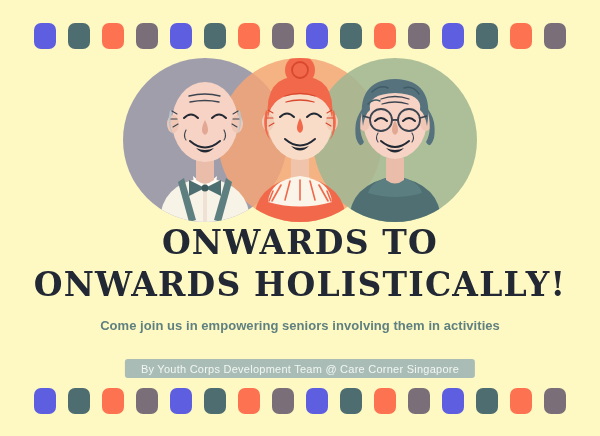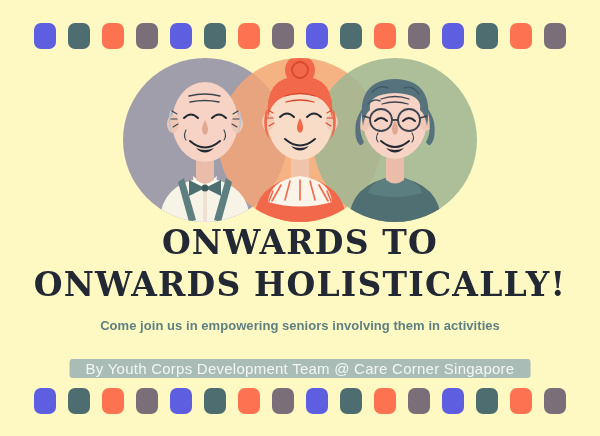--- a/index.html
+++ b/index.html
@@ -96,21 +96,21 @@
     padding: 0 16px;
     display: flex;
     align-items: center;
     justify-content: center;
     background: #a9bcb6;
     border-radius: 3px;
   }
   #credit-text {
     color: #f2f7f3;
     font-family: "Liberation Sans", sans-serif;
-    font-size: 15px;
+    font-size: 11px;
     letter-spacing: 0.25px;
     white-space: nowrap;
   }
 </style>
 </head>
 <body>
 
 <div id="poster">
 
   <div class="strip strip-top">

